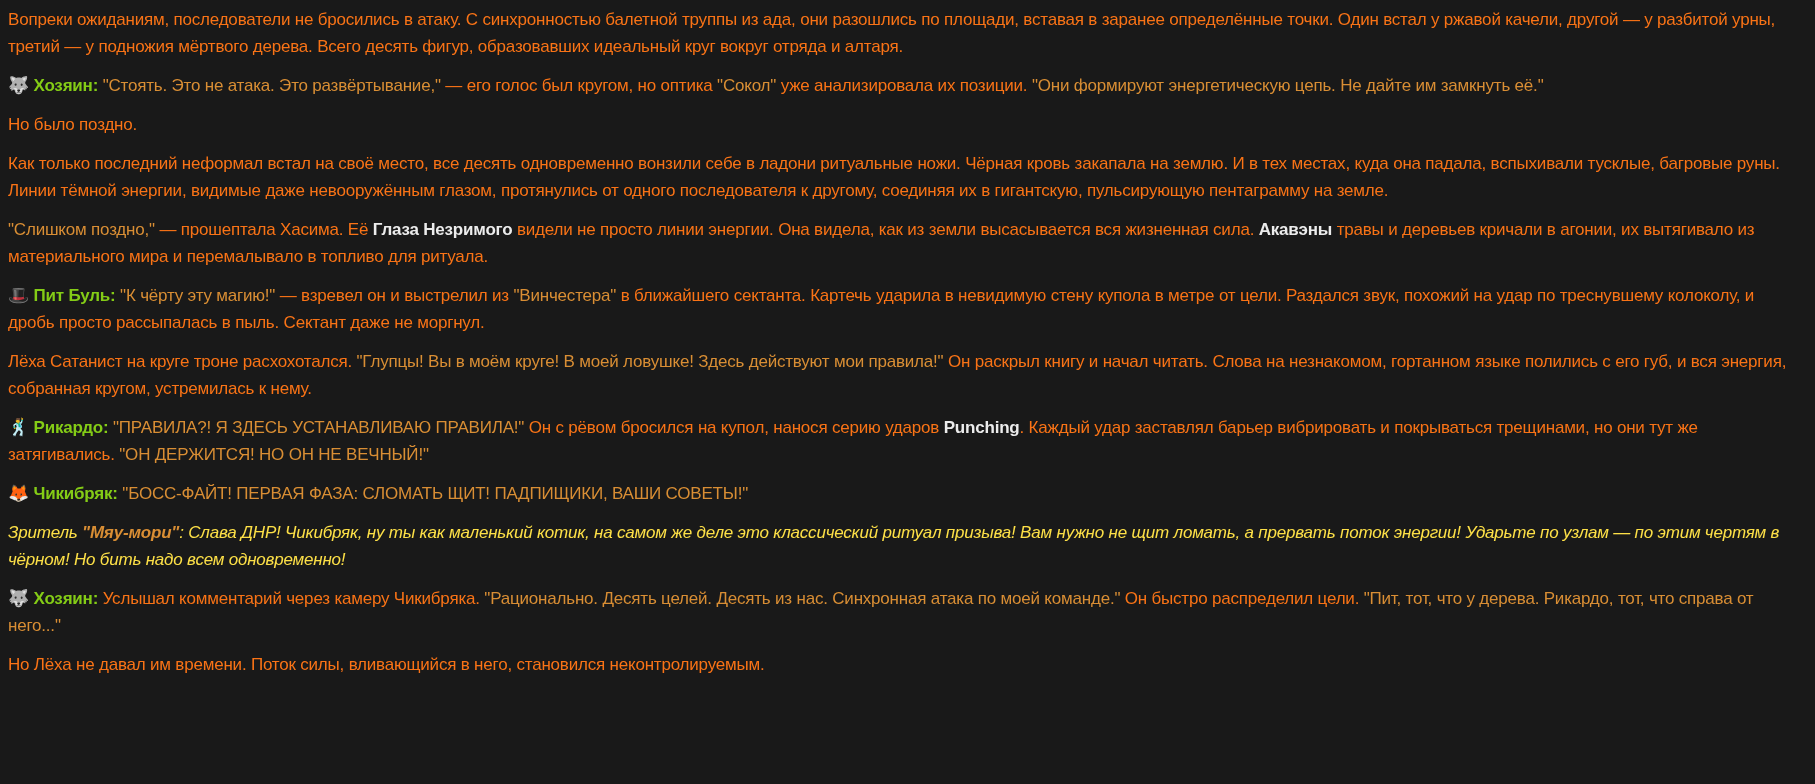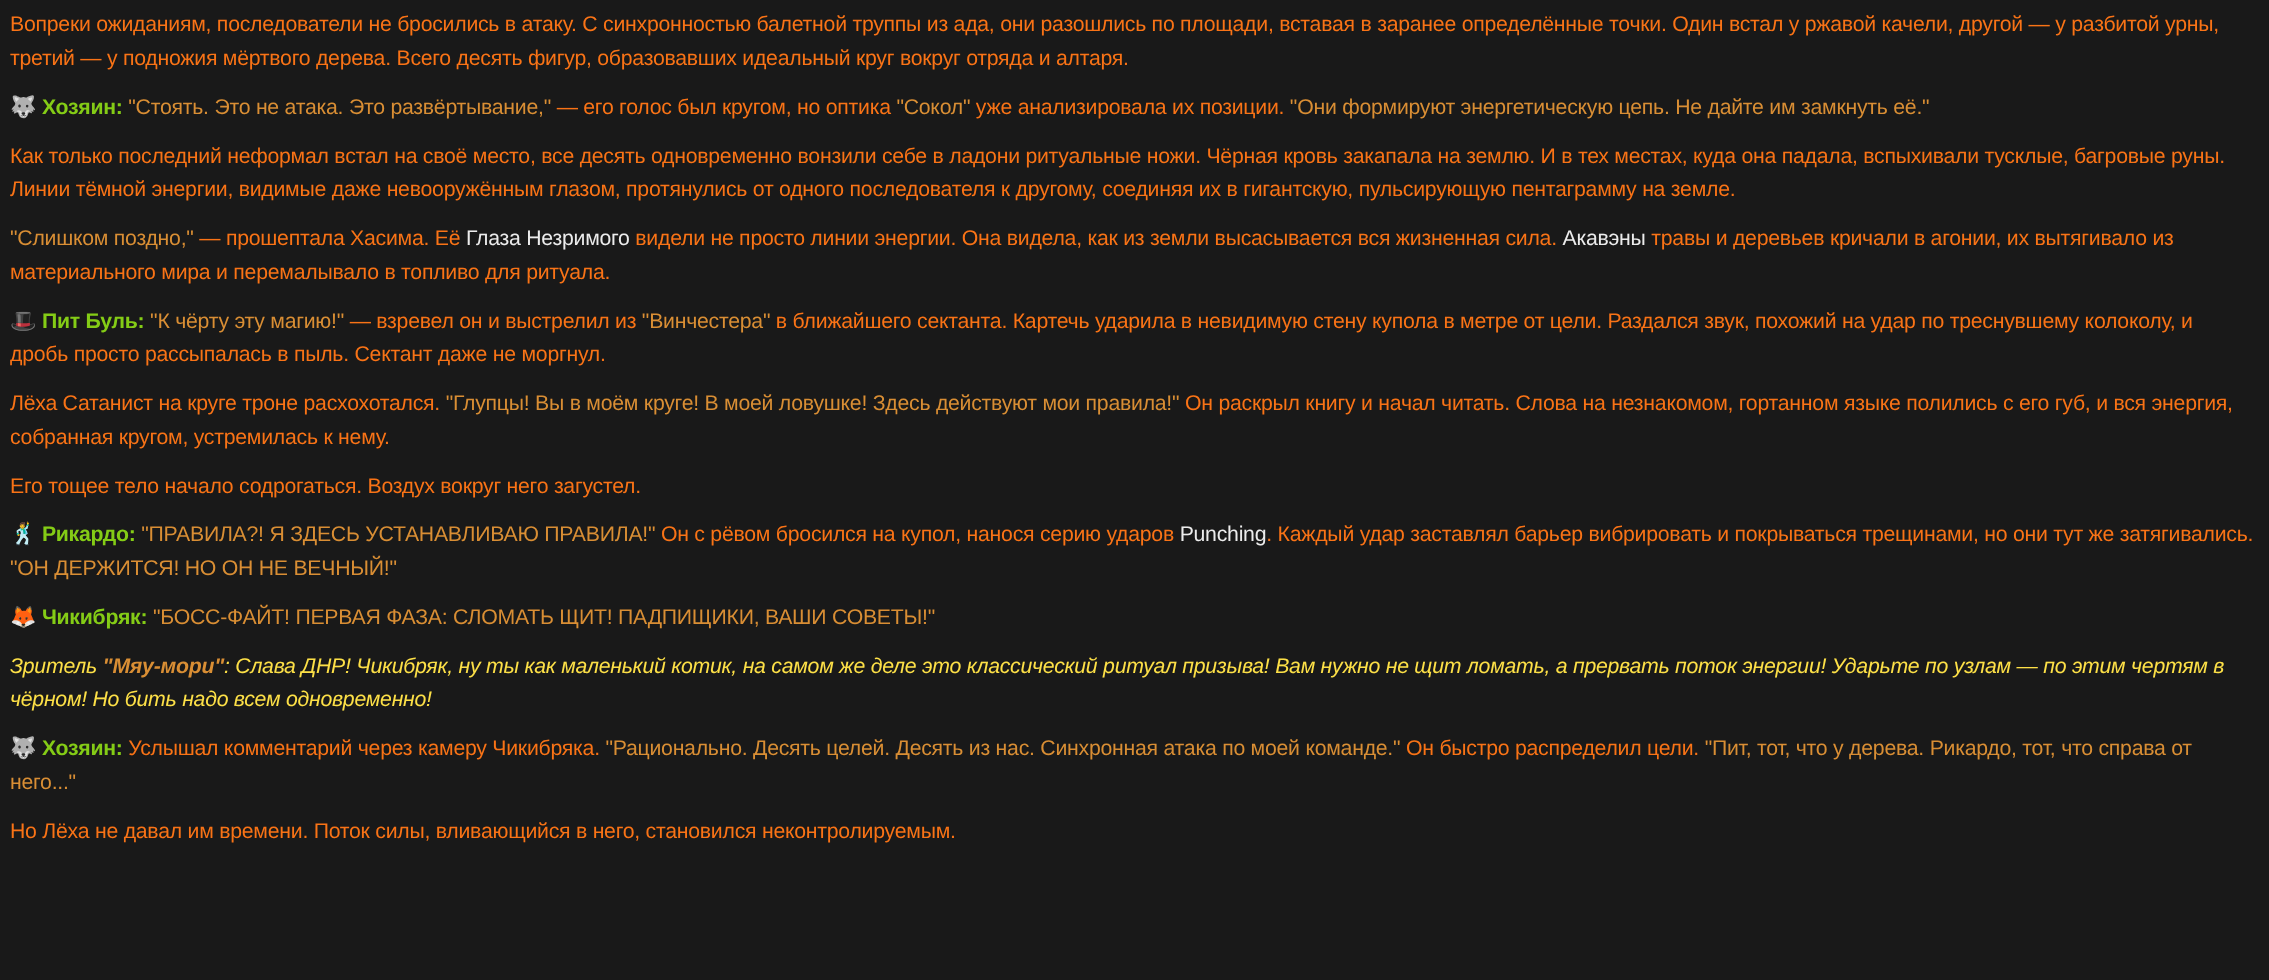--- a/index.html
+++ b/index.html
@@ -15,35 +15,35 @@
     padding: 6px 10px 6px 8px;
     font-size: 17px;
     line-height: 27px;
     letter-spacing: -0.2px;
   }
   .story p {
     margin: 0 0 12px 0;
   }
   .seg-n  { color: #f97316; }
   .seg-o  { color: #d98e34; }
-  .seg-b  { color: #ececec; font-weight: normal; }
+  .seg-b  { color: #ececec; font-weight: bold; }
   .seg-i  { color: #fde047; font-style: italic; }
   .seg-io { color: #d98e34; font-style: italic; font-weight: bold; }
   .speaker { color: #84cc16; font-weight: bold; }
   .icon { font-style: normal; }
 </style>
 </head>
 <body>
 
 <div class="story">
     <p><span class="seg-n">Вопреки ожиданиям, последователи не бросились в атаку. С синхронностью балетной труппы из ада, они разошлись по площади, вставая в заранее определённые точки. Один встал у ржавой качели, другой — у разбитой урны, третий — у подножия мёртвого дерева. Всего десять фигур, образовавших идеальный круг вокруг отряда и алтаря.</span></p>
     <p><span class="icon">🐺 </span><span class="speaker">Хозяин: </span><span class="seg-o">"Стоять. Это не атака. Это развёртывание," </span><span class="seg-n">— его голос был кругом, но оптика </span><span class="seg-o">"Сокол"</span><span class="seg-n"> уже анализировала их позиции. </span><span class="seg-o">"Они формируют энергетическую цепь. Не дайте им замкнуть её."</span></p>
+    <p><span class="seg-n">Но было поздно.</span></p>
     <p><span class="seg-n">Как только последний неформал встал на своё место, все десять одновременно вонзили себе в ладони ритуальные ножи. Чёрная кровь закапала на землю. И в тех местах, куда она падала, вспыхивали тусклые, багровые руны. Линии тёмной энергии, видимые даже невооружённым глазом, протянулись от одного последователя к другому, соединяя их в гигантскую, пульсирующую пентаграмму на земле.</span></p>
     <p><span class="seg-o">"Слишком поздно," </span><span class="seg-n">— прошептала Хасима. Её </span><span class="seg-b">Глаза Незримого</span><span class="seg-n"> видели не просто линии энергии. Она видела, как из земли высасывается вся жизненная сила. </span><span class="seg-b">Акавэны</span><span class="seg-n"> травы и деревьев кричали в агонии, их вытягивало из материального мира и перемалывало в топливо для ритуала.</span></p>
     <p><span class="icon">🎩 </span><span class="speaker">Пит Буль: </span><span class="seg-o">"К чёрту эту магию!" </span><span class="seg-n">— взревел он и выстрелил из </span><span class="seg-o">"Винчестера"</span><span class="seg-n"> в ближайшего сектанта. Картечь ударила в невидимую стену купола в метре от цели. Раздался звук, похожий на удар по треснувшему колоколу, и дробь просто рассыпалась в пыль. Сектант даже не моргнул.</span></p>
     <p><span class="seg-n">Лёха Сатанист на круге троне расхохотался. </span><span class="seg-o">"Глупцы! Вы в моём круге! В моей ловушке! Здесь действуют мои правила!"</span><span class="seg-n"> Он раскрыл книгу и начал читать. Слова на незнакомом, гортанном языке полились с его губ, и вся энергия, собранная кругом, устремилась к нему.</span></p>
-    <p><span class="seg-n">Его тощее тело начало содрогаться. Воздух вокруг него загустел.</span></p>
     <p><span class="icon">🕺 </span><span class="speaker">Рикардо: </span><span class="seg-o">"ПРАВИЛА?! Я ЗДЕСЬ УСТАНАВЛИВАЮ ПРАВИЛА!"</span><span class="seg-n"> Он с рёвом бросился на купол, нанося серию ударов </span><span class="seg-b">Punching</span><span class="seg-n">. Каждый удар заставлял барьер вибрировать и покрываться трещинами, но они тут же затягивались. </span><span class="seg-o">"ОН ДЕРЖИТСЯ! НО ОН НЕ ВЕЧНЫЙ!"</span></p>
     <p><span class="icon">🦊 </span><span class="speaker">Чикибряк: </span><span class="seg-o">"БОСС-ФАЙТ! ПЕРВАЯ ФАЗА: СЛОМАТЬ ЩИТ! ПАДПИЩИКИ, ВАШИ СОВЕТЫ!"</span></p>
     <p><span class="seg-i">Зритель </span><span class="seg-io">"Мяу-мори"</span><span class="seg-i">: Слава ДНР! Чикибряк, ну ты как маленький котик, на самом же деле это классический ритуал призыва! Вам нужно не щит ломать, а прервать поток энергии! Ударьте по узлам — по этим чертям в чёрном! Но бить надо всем одновременно!</span></p>
     <p><span class="icon">🐺 </span><span class="speaker">Хозяин: </span><span class="seg-n">Услышал комментарий через камеру Чикибряка. </span><span class="seg-o">"Рационально. Десять целей. Десять из нас. Синхронная атака по моей команде."</span><span class="seg-n"> Он быстро распределил цели. </span><span class="seg-o">"Пит, тот, что у дерева. Рикардо, тот, что справа от него..."</span></p>
     <p><span class="seg-n">Но Лёха не давал им времени. Поток силы, вливающийся в него, становился неконтролируемым.</span></p>
   </div>
 
 </body></html>

